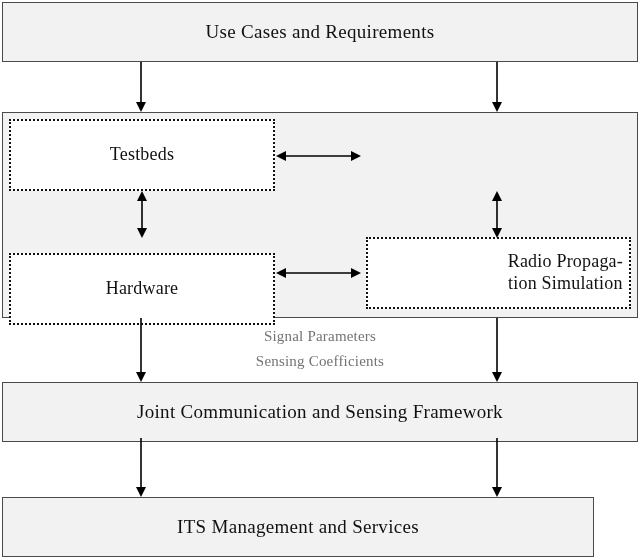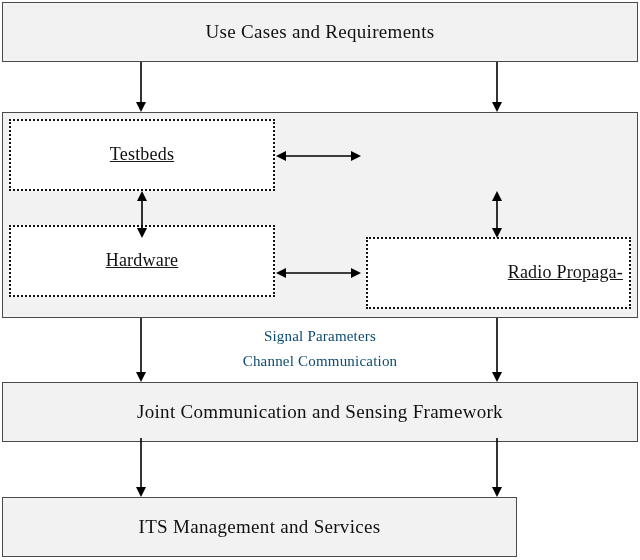--- a/index.html
+++ b/index.html
@@ -47,21 +47,21 @@
   }
   #box-framework {
     left: 2px;
     top: 382px;
     width: 636px;
     height: 60px;
   }
   #box-its {
     left: 2px;
     top: 497px;
-    width: 515px;
+    width: 592px;
     height: 60px;
   }
 
   
   #container-enablers {
     position: absolute;
     left: 2px;
     top: 112px;
     width: 636px;
     height: 206px;
@@ -73,21 +73,20 @@
   .dotted-box {
     position: absolute;
     background: #ffffff;
     border: 2.2px dotted #111111;
     box-sizing: border-box;
     display: flex;
     align-items: center;
     justify-content: center;
     text-align: center;
     padding: 2px 6px;
-    text-decoration: underline;
   }
   .dotted-box .box-label {
     font-size: 18px;
     line-height: 1.22;
     color: #111111;
     letter-spacing: 0.2px;
   }
 
   
   #box-testbeds {
@@ -97,37 +96,37 @@
     height: 72px;
   }
   #box-env-model {
     left: 363px;
     top: 6px;
     width: 265px;
     height: 72px;
   }
   #box-hardware {
     left: 6px;
-    top: 112px;
+    top: 140px;
     width: 266px;
     height: 72px;
   }
   #box-radio-prop {
     left: 363px;
     top: 124px;
     width: 265px;
     height: 72px;
     justify-content: flex-end;
   }
 
   
   .edge-label {
     position: absolute;
     font-size: 15px;
-    color: #0c4a6e;
+    color: #737373;
     text-align: center;
     white-space: nowrap;
     letter-spacing: 0.2px;
   }
   #label-signal-params {
     left: 0;
     right: 0;
     top: 328px;
   }
   #label-channel-coeff {
@@ -165,27 +164,27 @@
     <div class="dotted-box" id="box-testbeds">
       <span class="box-label">Testbeds</span>
     </div>
 
 
     <div class="dotted-box" id="box-hardware">
       <span class="box-label">Hardware</span>
     </div>
 
     <div class="dotted-box" id="box-radio-prop">
-      <span class="box-label"><span>Radio Propaga-</span><br></span>
+      <span class="box-label"><span>Radio Propaga-</span><br><span>tion Simulation</span></span>
     </div>
 
   </div>
 
   <div class="edge-label" id="label-signal-params">Signal Parameters</div>
-  <div class="edge-label" id="label-channel-coeff">Channel Communication</div>
+  <div class="edge-label" id="label-channel-coeff">Sensing Coefficients</div>
 
   <div class="solid-box" id="box-framework">
     <span class="box-label">Joint Communication and Sensing Framework</span>
   </div>
 
 
   <div class="solid-box" id="box-its">
     <span class="box-label">ITS Management and Services</span>
   </div>
 

